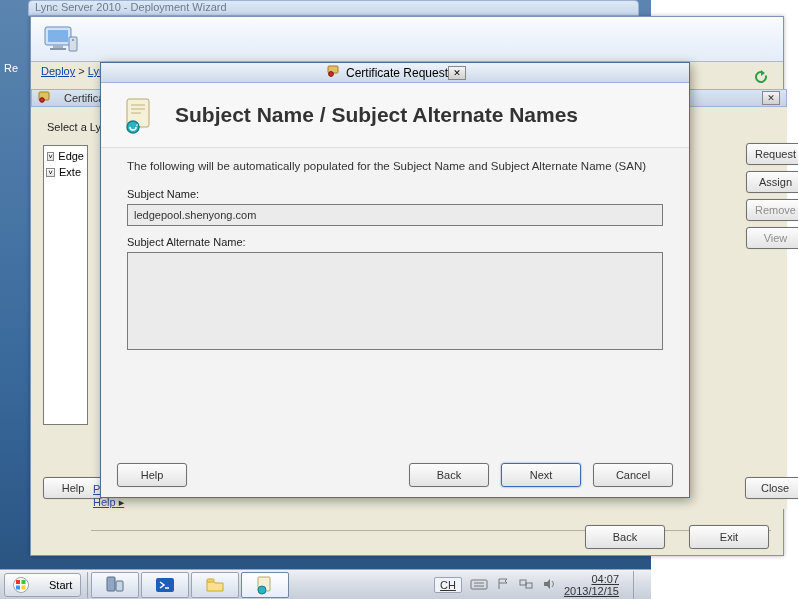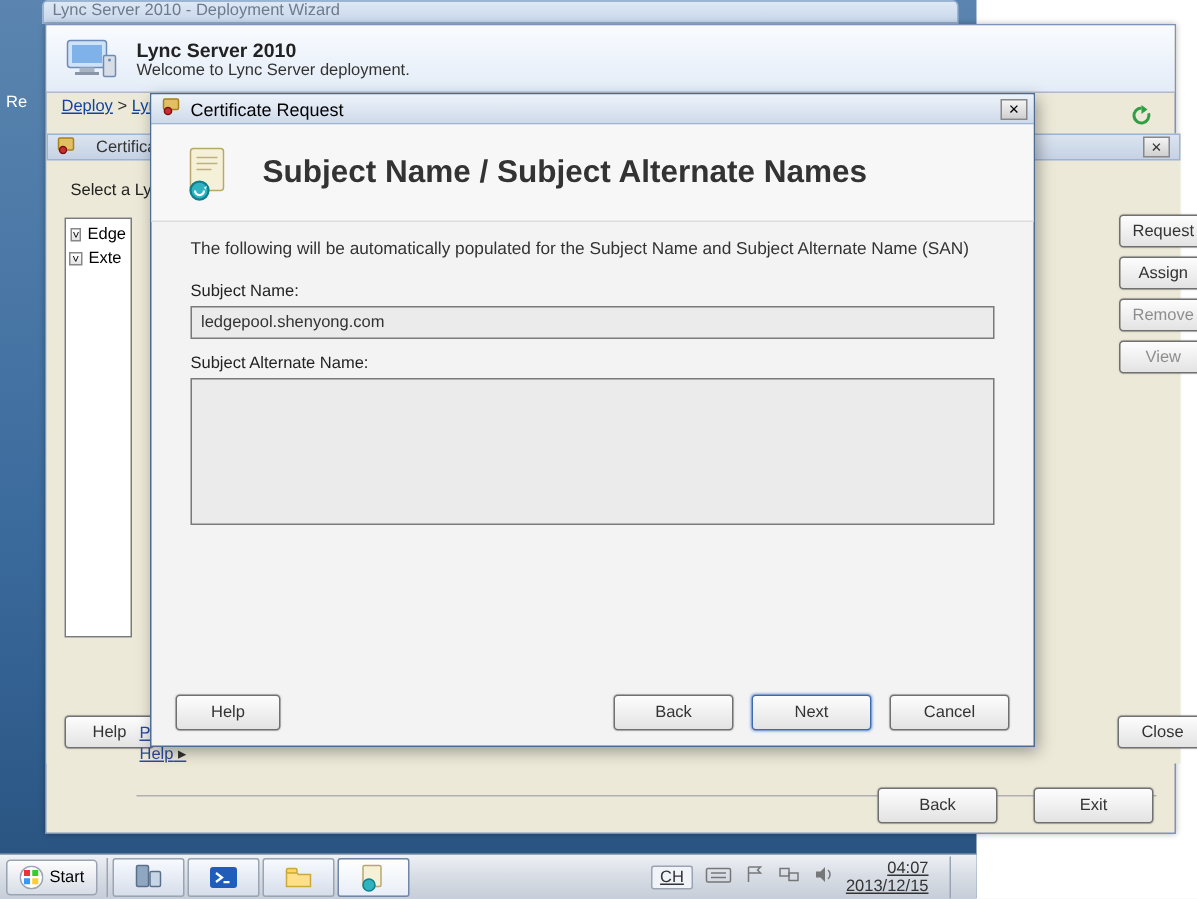--- a/index.html
+++ b/index.html
@@ -195,21 +195,21 @@
     width: 590px; height: 436px;
     background: #f3f3f3;
     border: 1px solid #4e6b92;
     box-shadow: 2px 3px 10px rgba(0,0,0,.35);
     z-index: 30;
   }
   .modal-title {
     height: 20px;
     background: linear-gradient(to bottom,#eef3fa,#cedaea);
     border-bottom: 1px solid #9cb4d3;
-    display:flex;align-items:center;justify-content:space-between;
+    display:flex;align-items:center;justify-content:center;
     padding:0 4px 0 6px;
     font-size:12px;color:#000;
   }
   .modal-title .t-left { display:flex;align-items:center;gap:6px;}
   .modal-header {
     display:flex;align-items:center;gap:16px;
     padding: 12px 18px;
     background:#f7f7f7;
     border-bottom:1px solid #ddd;
   }
@@ -254,21 +254,21 @@
   
   .taskbar {
     position:absolute;
     left:0;right:0;bottom:0;height:30px;
     background:linear-gradient(to bottom,#eef1f5,#d9dee6 45%,#c7ced9);
     border-top:1px solid #9aa4b2;
     display:flex;align-items:center;
     z-index:40;
   }
   .start-btn {
-    display:flex;align-items:center;gap:4px;
+    display:flex;align-items:center;gap:20px;
     background:linear-gradient(to bottom,#fdfdfd,#d7dde6);
     border:1px solid #9aa4b2;border-radius:3px;
     height:24px;margin:0 4px;padding:0 8px;
     font-size:11px;cursor:pointer;
   }
   .task-item {
     width:48px;height:26px;margin:0 1px;
     border:1px solid #9aa4b2;border-radius:2px;
     display:flex;align-items:center;justify-content:center;
     background:linear-gradient(to bottom,#f7faff,#d6deea);
@@ -306,24 +306,20 @@
     <div class="deploy-header">
       <div class="deploy-icon">
         <svg width="40" height="32" viewBox="0 0 40 32">
           <rect x="4" y="4" width="26" height="18" rx="2" fill="#cfe3f8" stroke="#6e8bb5"></rect>
           <rect x="7" y="7" width="20" height="12" fill="#7fb2e8"></rect>
           <rect x="12" y="22" width="10" height="3" fill="#a8b4c4"></rect>
           <rect x="9" y="25" width="16" height="2" fill="#8896a8"></rect>
           <rect x="28" y="14" width="8" height="14" rx="1" fill="#d8dee8" stroke="#6e8bb5"></rect>
           <circle cx="32" cy="17" r="1" fill="#6e8bb5"></circle>
         </svg>
-      </div>
-      <div>
-        <div class="deploy-title">Lync Server 2010</div>
-        <div class="deploy-sub">Welcome to Lync Server deployment.</div>
       </div>
     </div>
 
     <span class="deploy-refresh">
       <svg width="16" height="16" viewBox="0 0 16 16">
         <path d="M8 2a6 6 0 1 0 5.7 4.2l-1.9.6A4 4 0 1 1 8 4V2z" fill="#2f9e44"></path>
         <path d="M8 1l4 3-4 3z" fill="#2f9e44"></path>
       </svg>
     </span>
 

